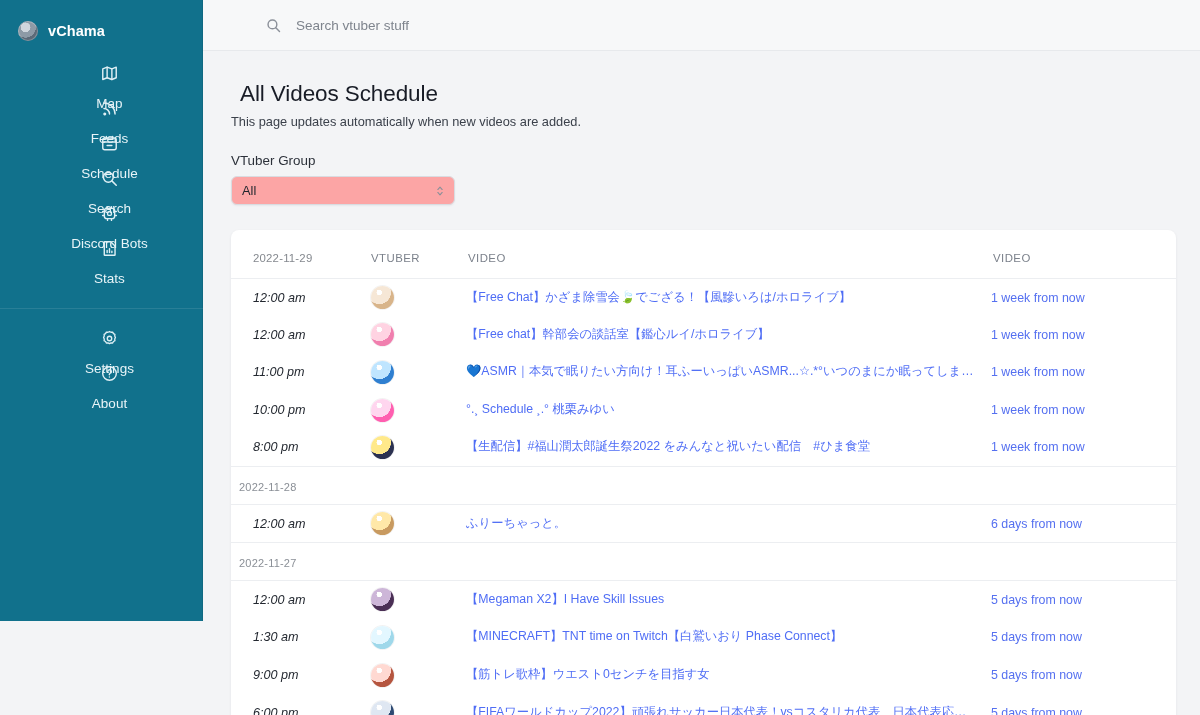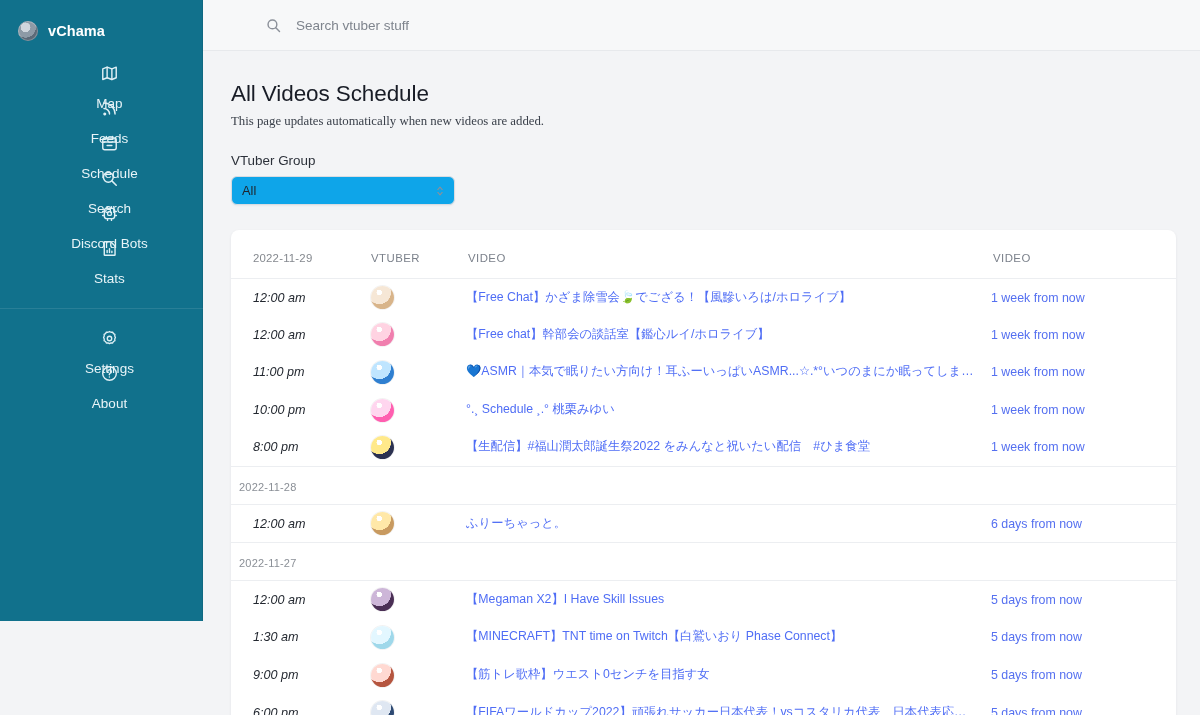--- a/index.html
+++ b/index.html
@@ -67,31 +67,31 @@
     border: none; outline: none; background: transparent;
     font-family: inherit; font-size: 13.5px; color: #a21caf;
     width: 320px; padding: 0;
   }
   .search-input::placeholder { color: #7e848d; }
 
   .content { flex: 1; padding: 30px 28px 0 28px; overflow: hidden; }
 
   .page-title {
     font-size: 22.5px; font-weight: 400; color: #181c26;
-    letter-spacing: -.1px; margin-bottom: 7px;
-  }
-  .page-sub { font-size: 12.8px; color: #3b414b; margin-bottom: 24px; font-family: Liberation Serif, serif; }
+    letter-spacing: -.1px; margin-bottom: 7px; margin-left: 9px;
+  }
+  .page-sub { font-size: 12.8px; color: #3b414b; margin-bottom: 24px; }
 
   .filter-label { font-size: 13.4px; color: #2c313a; margin-bottom: 8px; }
   .select-wrap {
     position: relative; width: 224px; height: 29px; margin-bottom: 25px;
   }
   .select-box {
     width: 100%; height: 100%;
-    background: #0ea5e9; border: 1px solid #d9dce1; border-radius: 6px;
+    background: #fca5a5; border: 1px solid #d9dce1; border-radius: 6px;
     box-shadow: 0 1px 2px rgba(16,24,40,.05);
     display: flex; align-items: center; padding: 0 10px;
     font-size: 12.8px; color: #1f242c; cursor: pointer;
   }
   .select-chevrons {
     position: absolute; right: 10px; top: 50%; transform: translateY(-50%);
     width: 10px; height: 14px; color: #8b9099; pointer-events: none;
   }
   .select-chevrons svg { width: 10px; height: 14px; display: block; }
 

